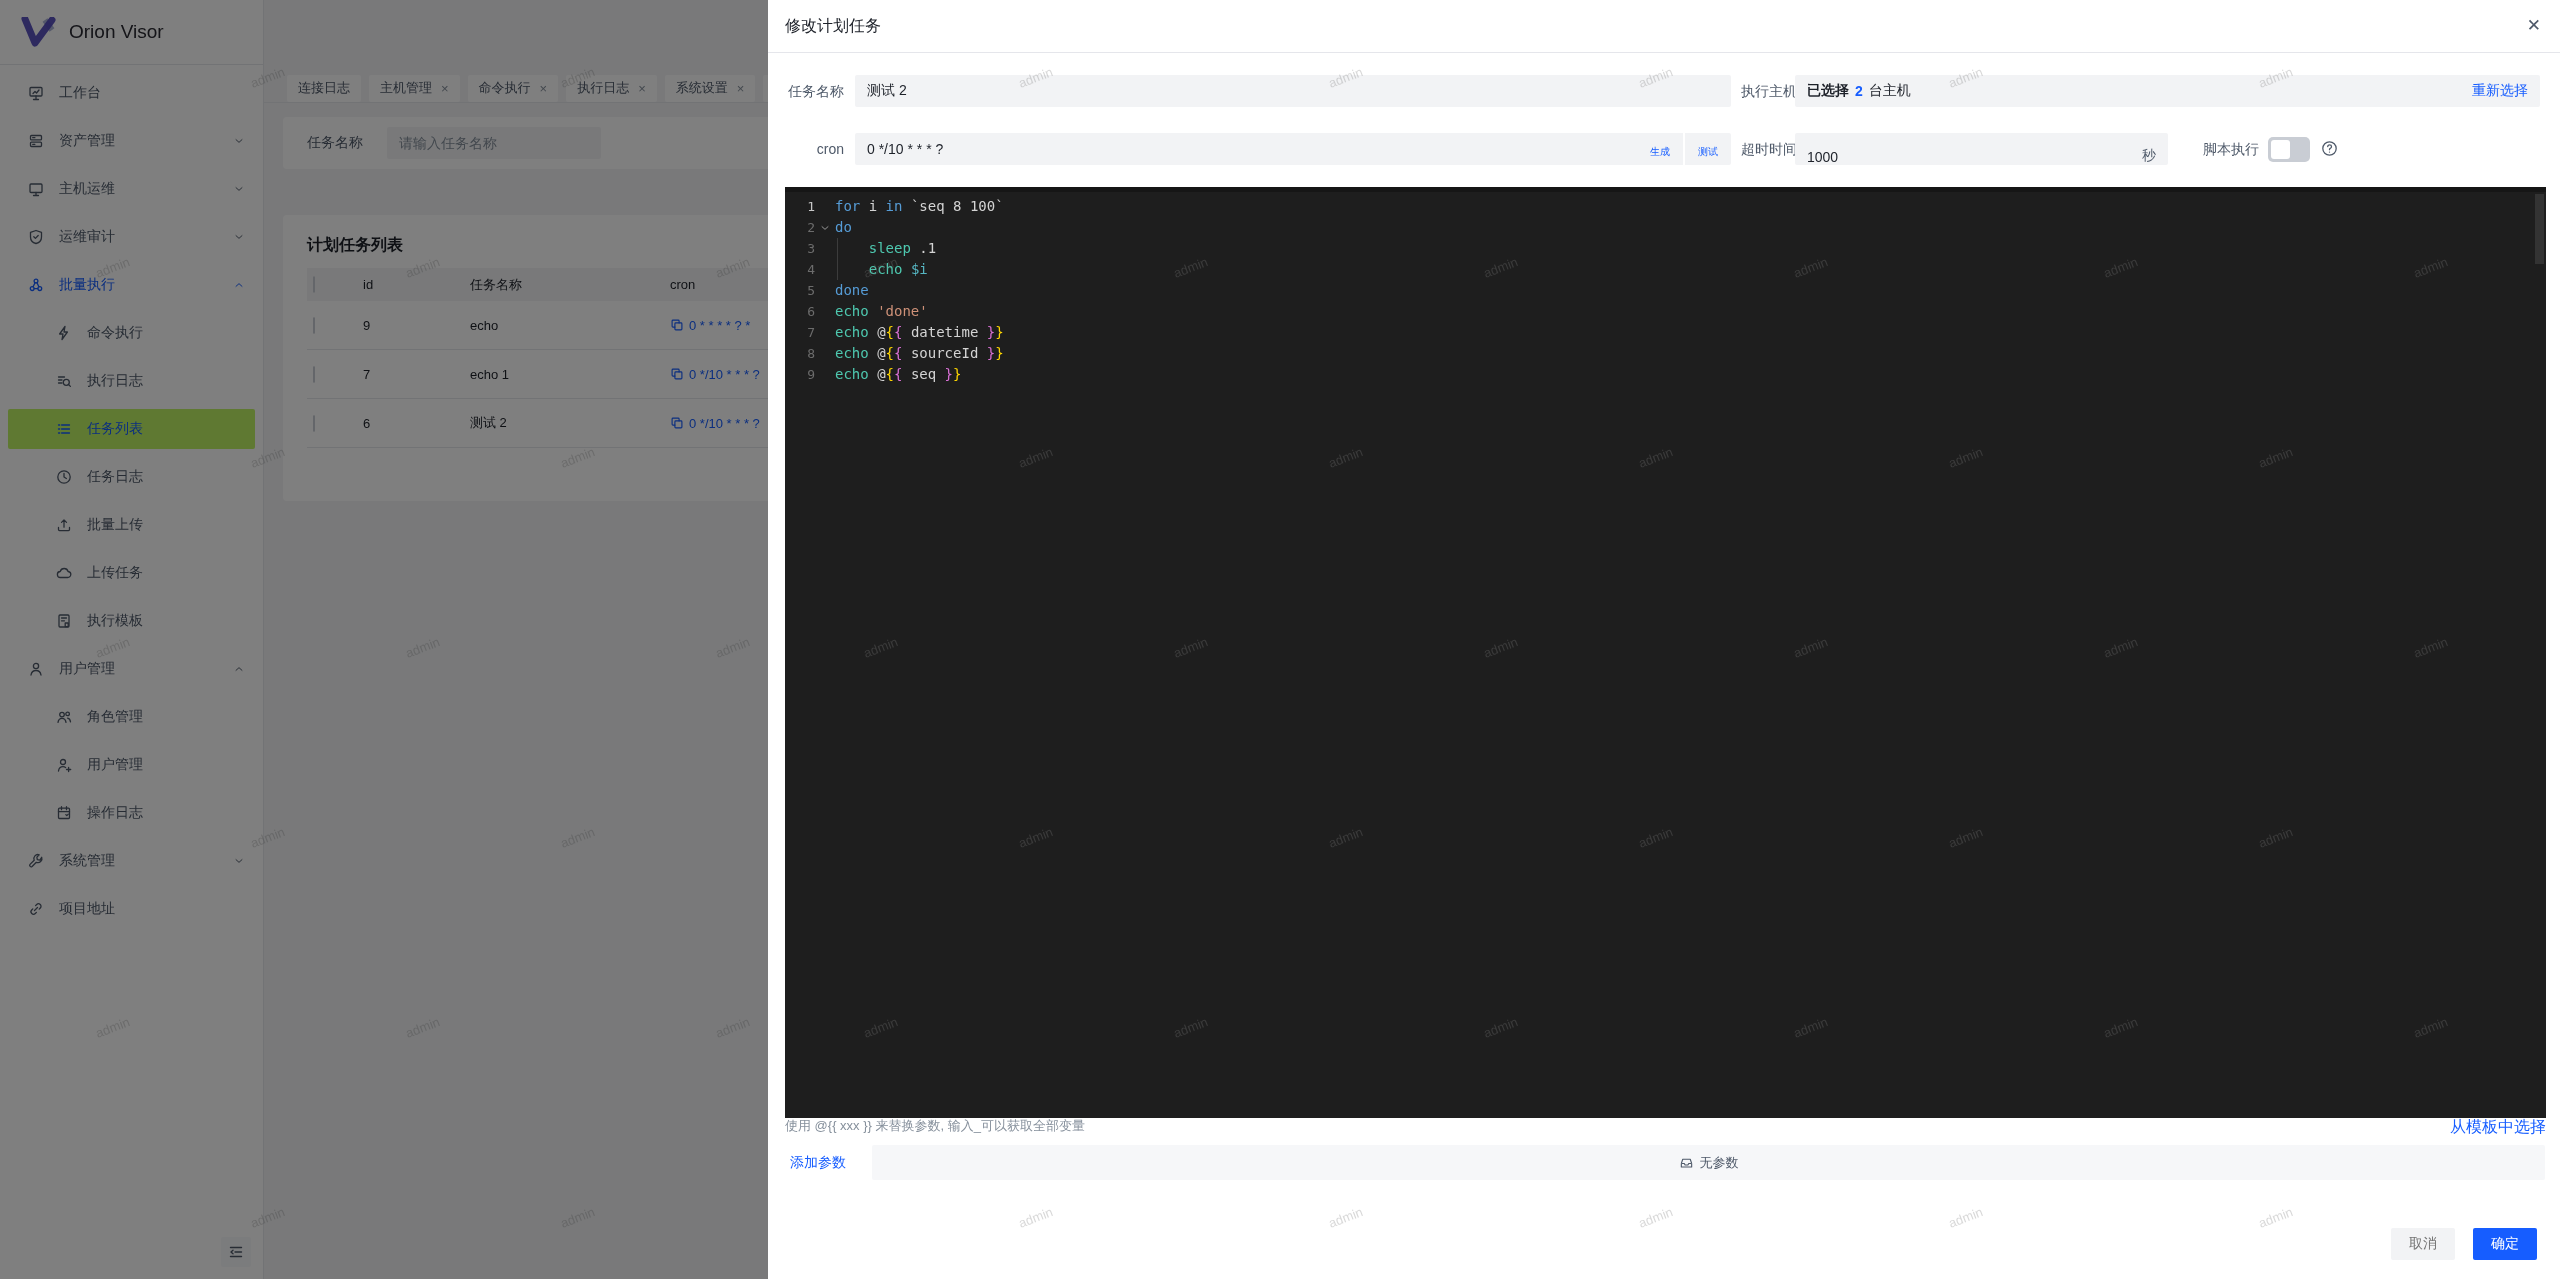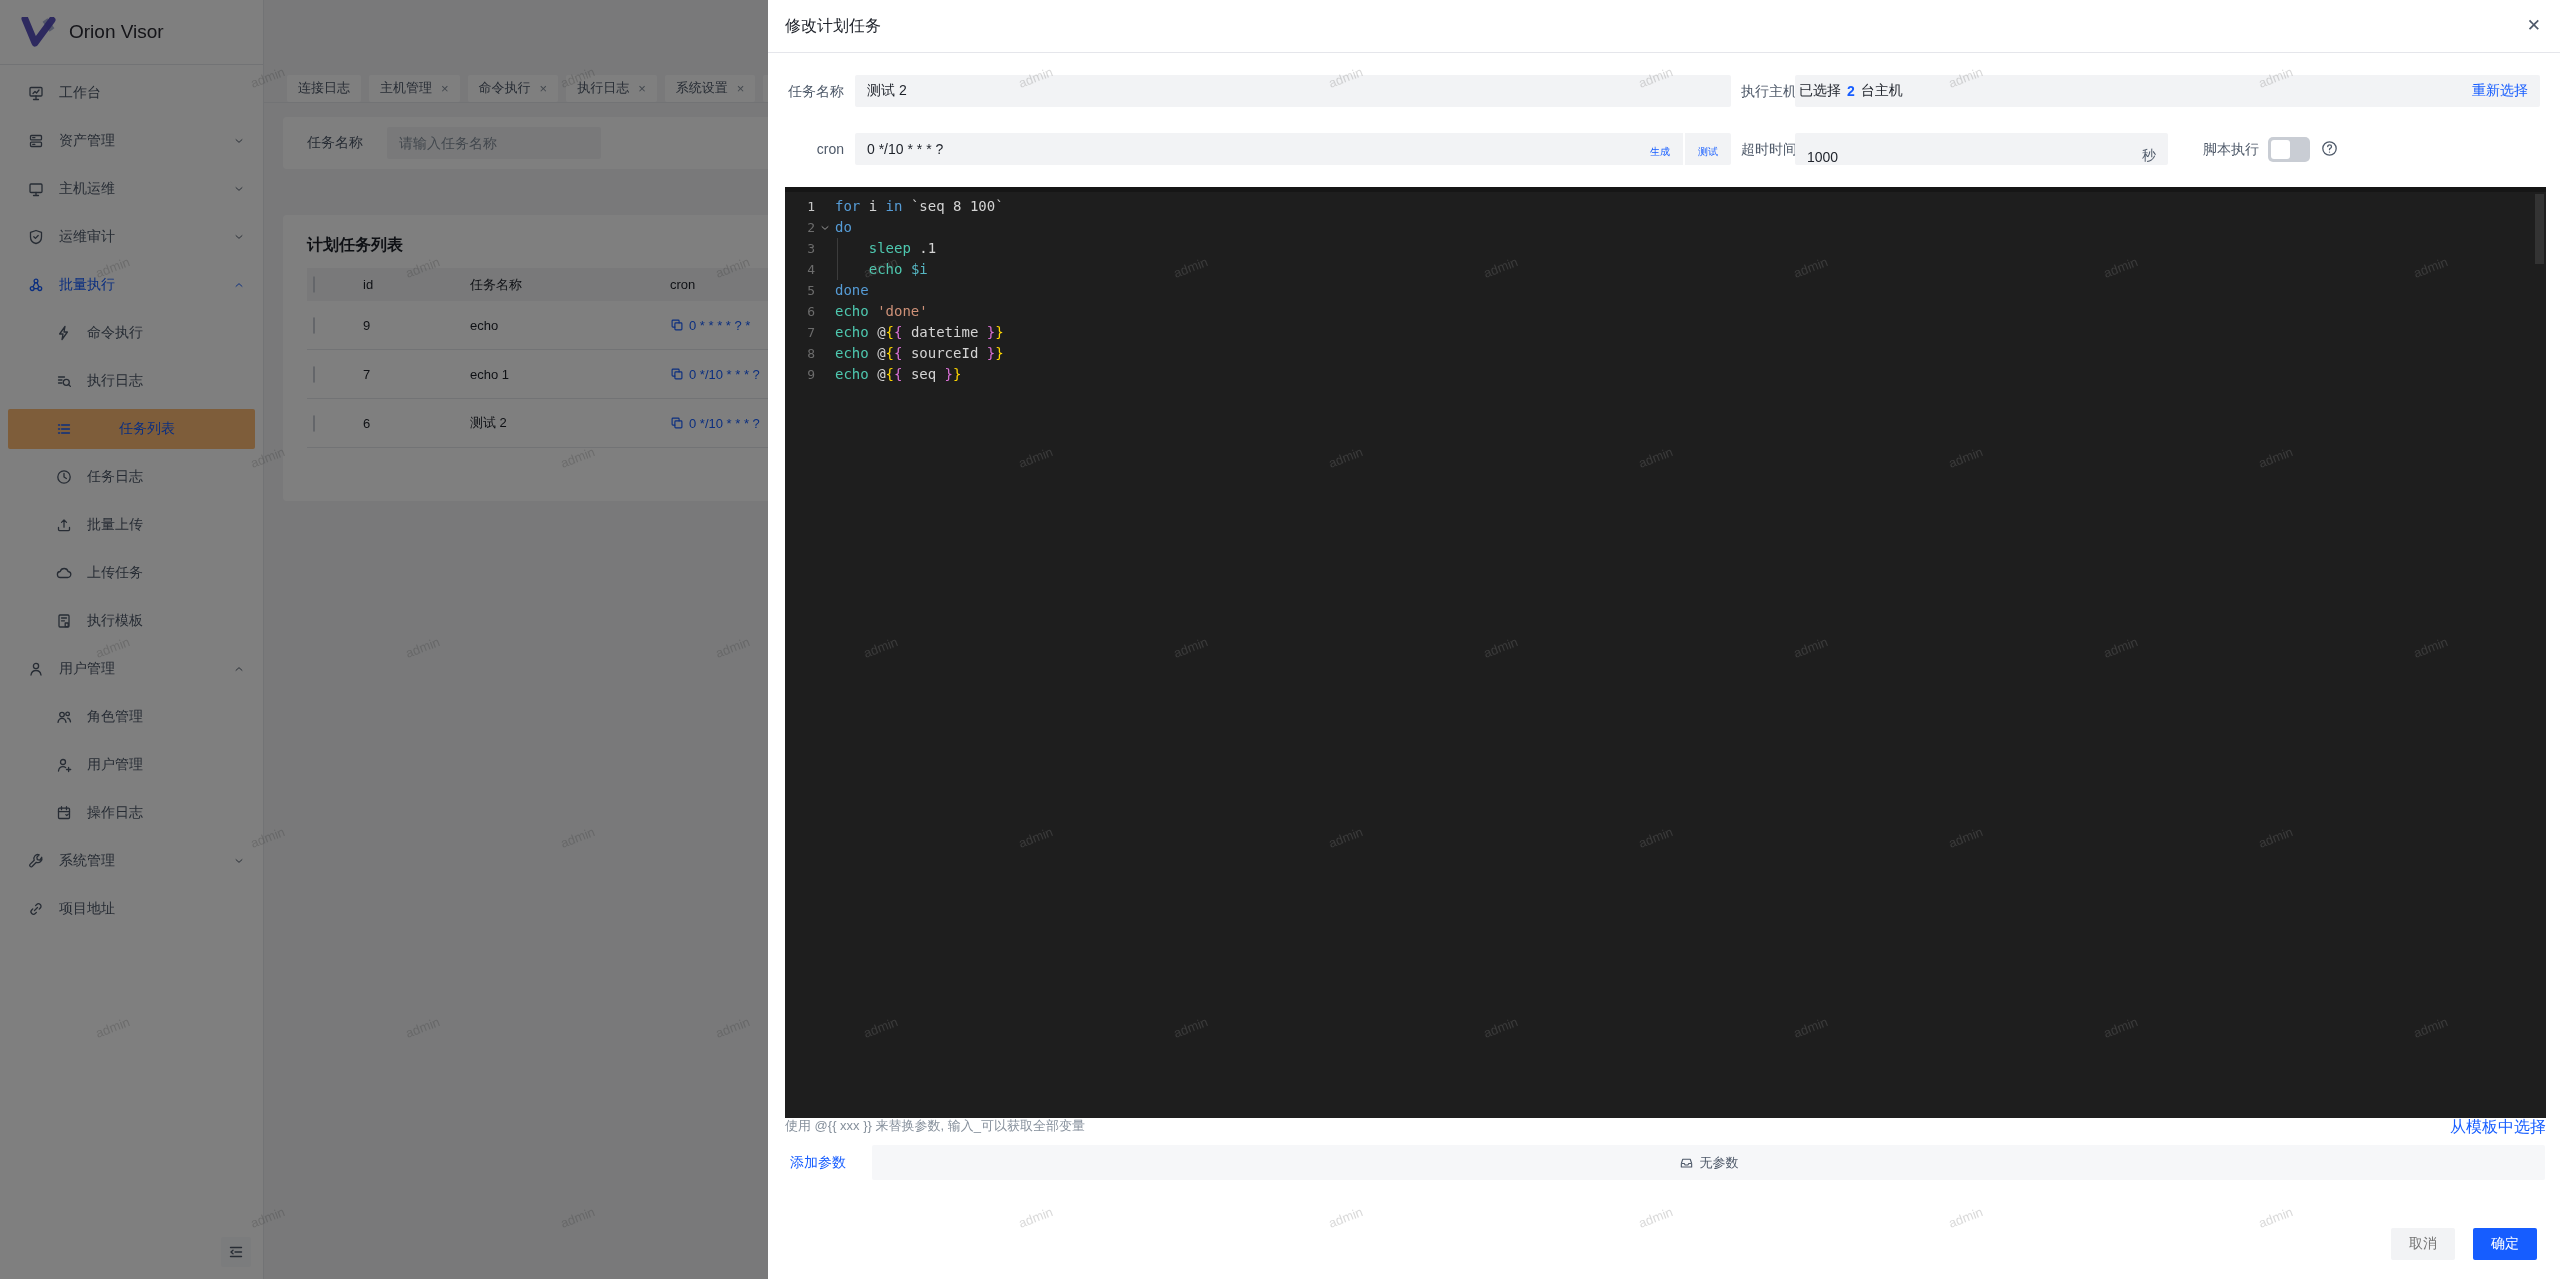--- a/index.html
+++ b/index.html
@@ -12,21 +12,21 @@
   .logo-mark{width:36px;height:30px;flex:none;}
   .brand-name{margin-left:12px;font-size:19px;font-weight:500;color:#2b2b33;}
   #side-nav{position:absolute;top:65px;left:8px;right:8px;padding-top:8px;}
   .nav-item{display:flex;align-items:center;height:40px;margin-bottom:8px;padding:0 10px 0 20px;
             border-radius:2px;font-size:14px;color:#4e5969;cursor:pointer;}
   .nav-item.sub{padding-left:48px;}
   .nav-item .nav-ico{display:inline-flex;width:17px;height:17px;margin-right:14px;flex:none;align-items:center;}
   .nav-item .lbl{flex:1;white-space:nowrap;}
   .nav-item .chev{display:inline-flex;width:12px;height:12px;}
   .nav-item.hl{color:#165dff;}
-  .nav-item.active{background:#fdba74;color:#165dff;gap:32px;}
+  .nav-item.active{background:#bef264;color:#165dff;}
   #collapse-btn{position:absolute;right:12px;bottom:12px;width:30px;height:30px;border-radius:2px;
             display:flex;align-items:center;justify-content:center;color:#4e5969;background:#f7f8fa;cursor:pointer;}
   
   #main{position:absolute;left:263px;top:0;right:0;bottom:0;background:#f2f3f5;}
   #tabs-bar{position:absolute;left:0;top:74px;right:0;height:28px;border-bottom:1px solid #e5e6eb;
             display:flex;align-items:center;padding-left:24px;gap:8px;}
   .tab{height:27px;background:#fff;border-radius:2px;display:flex;align-items:center;
        padding:0 11px;font-size:13px;color:#4e5969;cursor:pointer;white-space:nowrap;}
   .tab .tab-x{margin-left:9px;font-size:13px;color:#86909c;line-height:1;}
   .card{position:absolute;background:#fff;border-radius:4px;}
@@ -469,21 +469,21 @@
     <span id="modal-close">✕</span>
   </div>
 
   <span class="m-label" style="left:20px;top:75px;">任务名称</span>
   <div class="gbox" style="left:87px;top:75px;width:876px;">
     <input value="测试 2" style="">
   </div>
 
   <span class="m-label" style="left:973px;top:75px;">执行主机</span>
   <div class="gbox" style="left:1027px;top:75px;width:745px;">
-    <span style="padding-left:4px;">已选择</span>
+    <span style="padding-left:12px;font-weight:bold;">已选择</span>
     <span id="host-count" class="blue">2</span>
     <span>台主机</span>
     <span style="flex:1;"></span>
     <span id="reselect" class="blue">重新选择</span>
   </div>
 
   <span class="m-label" style="left:20px;top:133px;">cron</span>
   <div class="gbox" style="left:87px;top:133px;width:876px;">
     <input value="0 */10 * * * ?" style="">
     <span class="blue box-link">生成</span>

